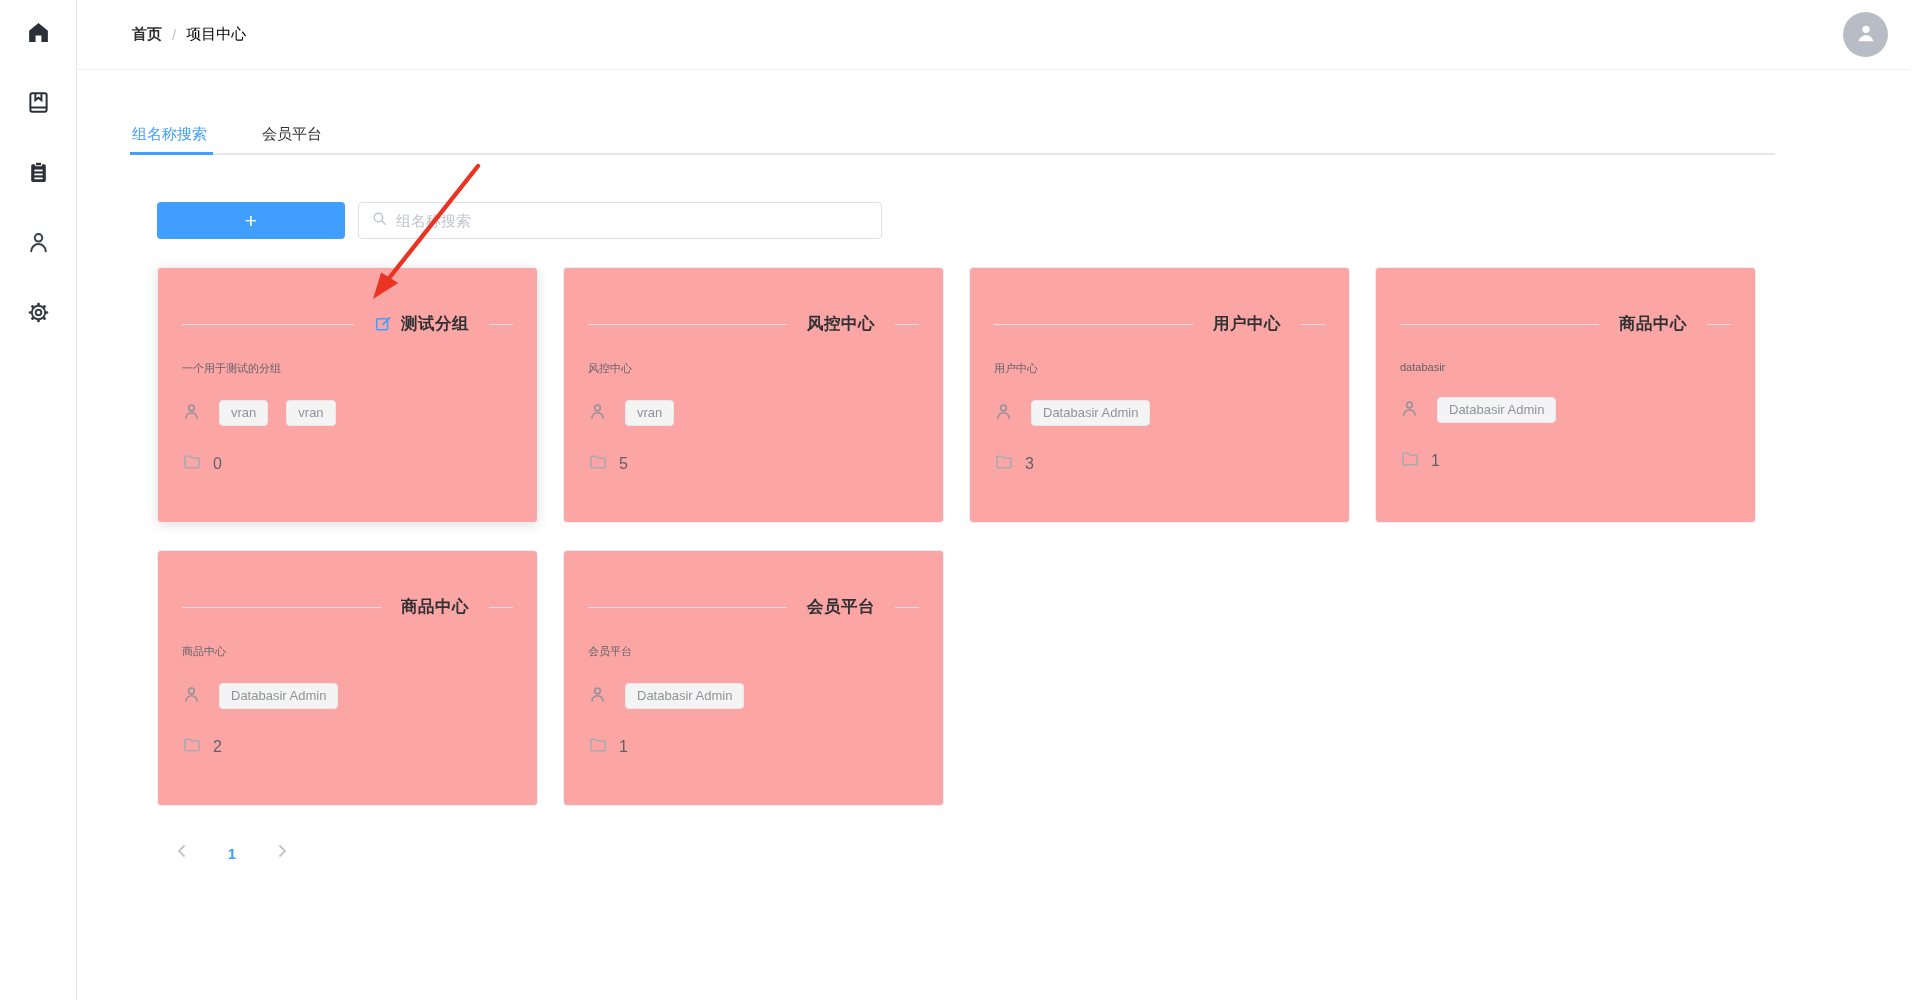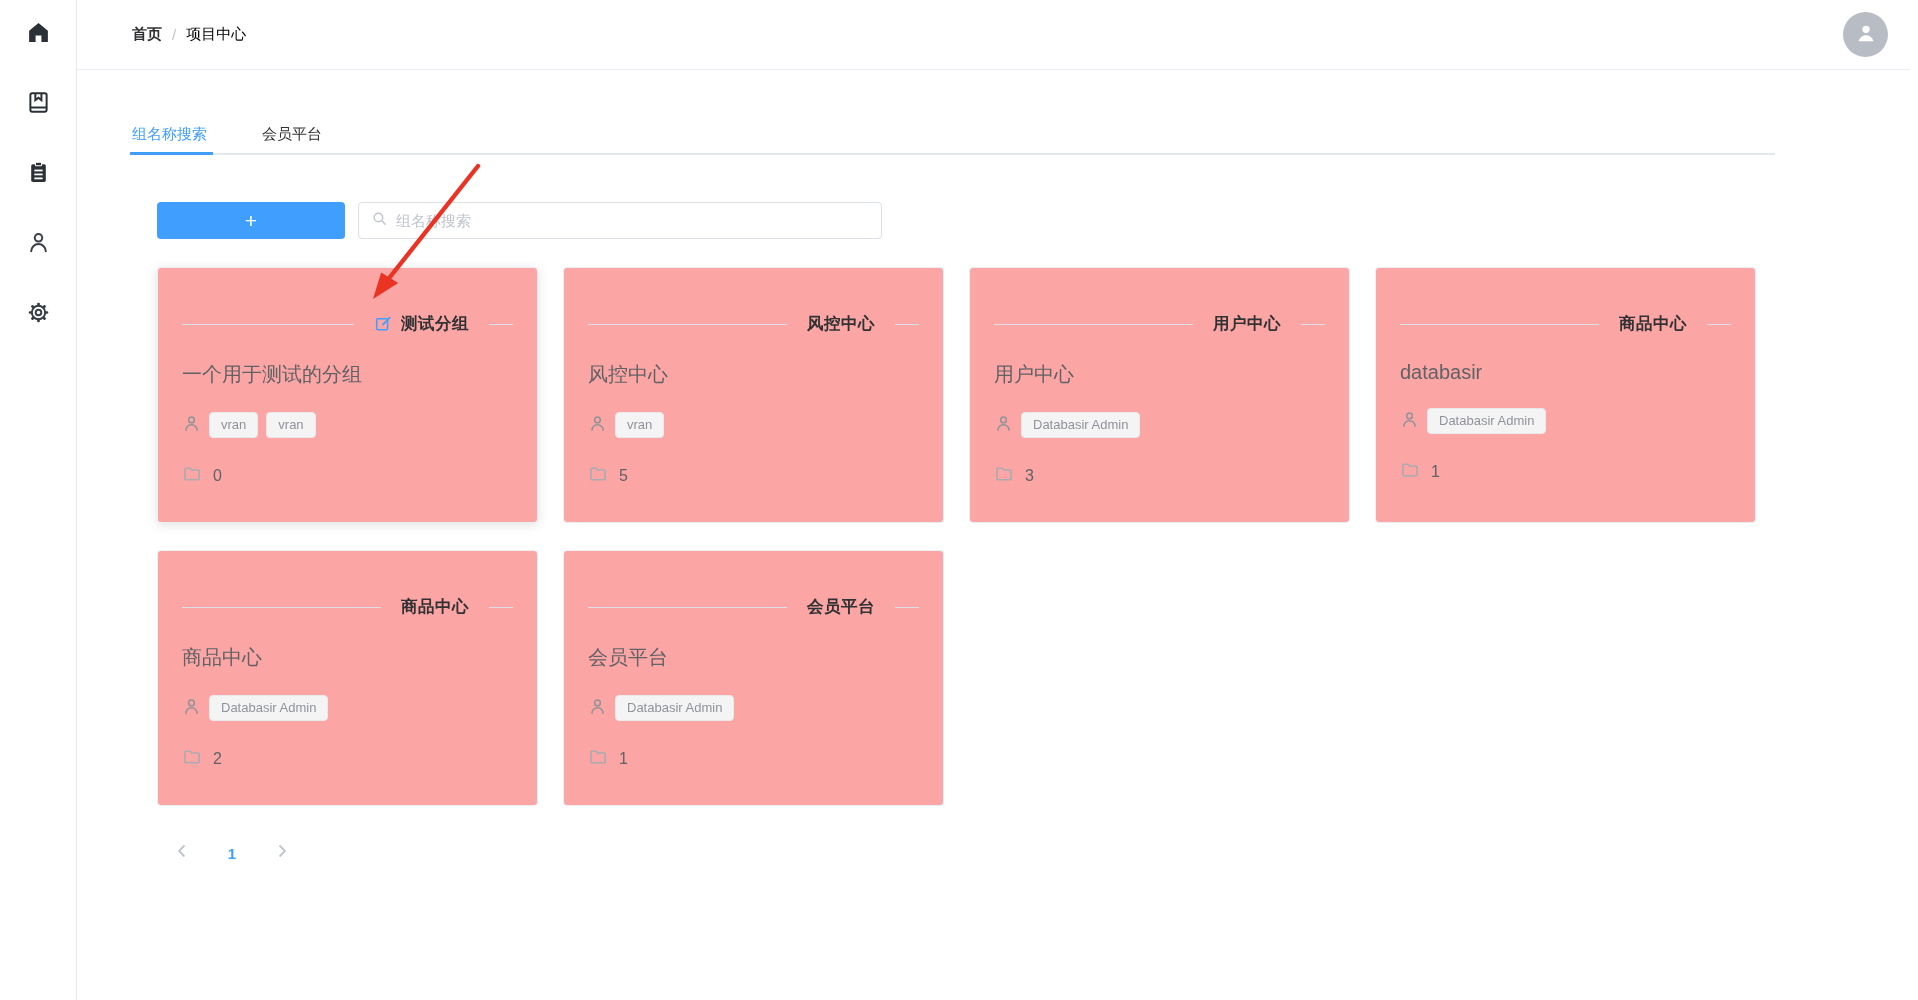--- a/index.html
+++ b/index.html
@@ -71,22 +71,22 @@
     padding:0 24px; cursor:pointer;
   }
   .card.shadow { box-shadow:0 2px 12px rgba(0,0,0,.12); }
   .card-title-row { margin-top:45px; display:flex; align-items:center; }
   .line-long { flex:1; height:1px; background:#dcdfe6; }
   .line-short { width:24px; height:1px; background:#dcdfe6; }
   .title-wrap { margin:0 20px; display:flex; align-items:center; gap:9px; }
   .edit-ic { width:18px; height:18px; display:none; cursor:pointer; }
   .card.editable .edit-ic { display:inline-flex; }
   .title-text { font-size:16.5px; font-weight:bold; color:#303133; letter-spacing:.5px; }
-  .desc { margin-top:26px; font-size:20px; color:#606266; }
-  .members { margin-top:24px; display:flex; align-items:center; gap:8px; height:26px;text-align:right; }
+  .desc { margin-top:26px; font-size:11px; color:#606266; }
+  .members { margin-top:24px; display:flex; align-items:center; gap:18px; height:26px;text-align:right; }
   .members svg { width:19px; height:19px; flex:none; }
   .tag {
     background:#f4f4f5; border:1px solid #e9e9eb; color:#909399;
     font-size:13px; height:26px; line-height:24px; padding:0 11px; border-radius:4px;
   }
   .count-row { margin-top:26px; display:flex; align-items:center; gap:11px; }
   .count-row svg { width:20px; height:20px; }
   .count { font-size:16px; color:#606266; }
   
   .pagination { position:absolute; left:170px; top:838px; display:flex; align-items:center; gap:26px; }

